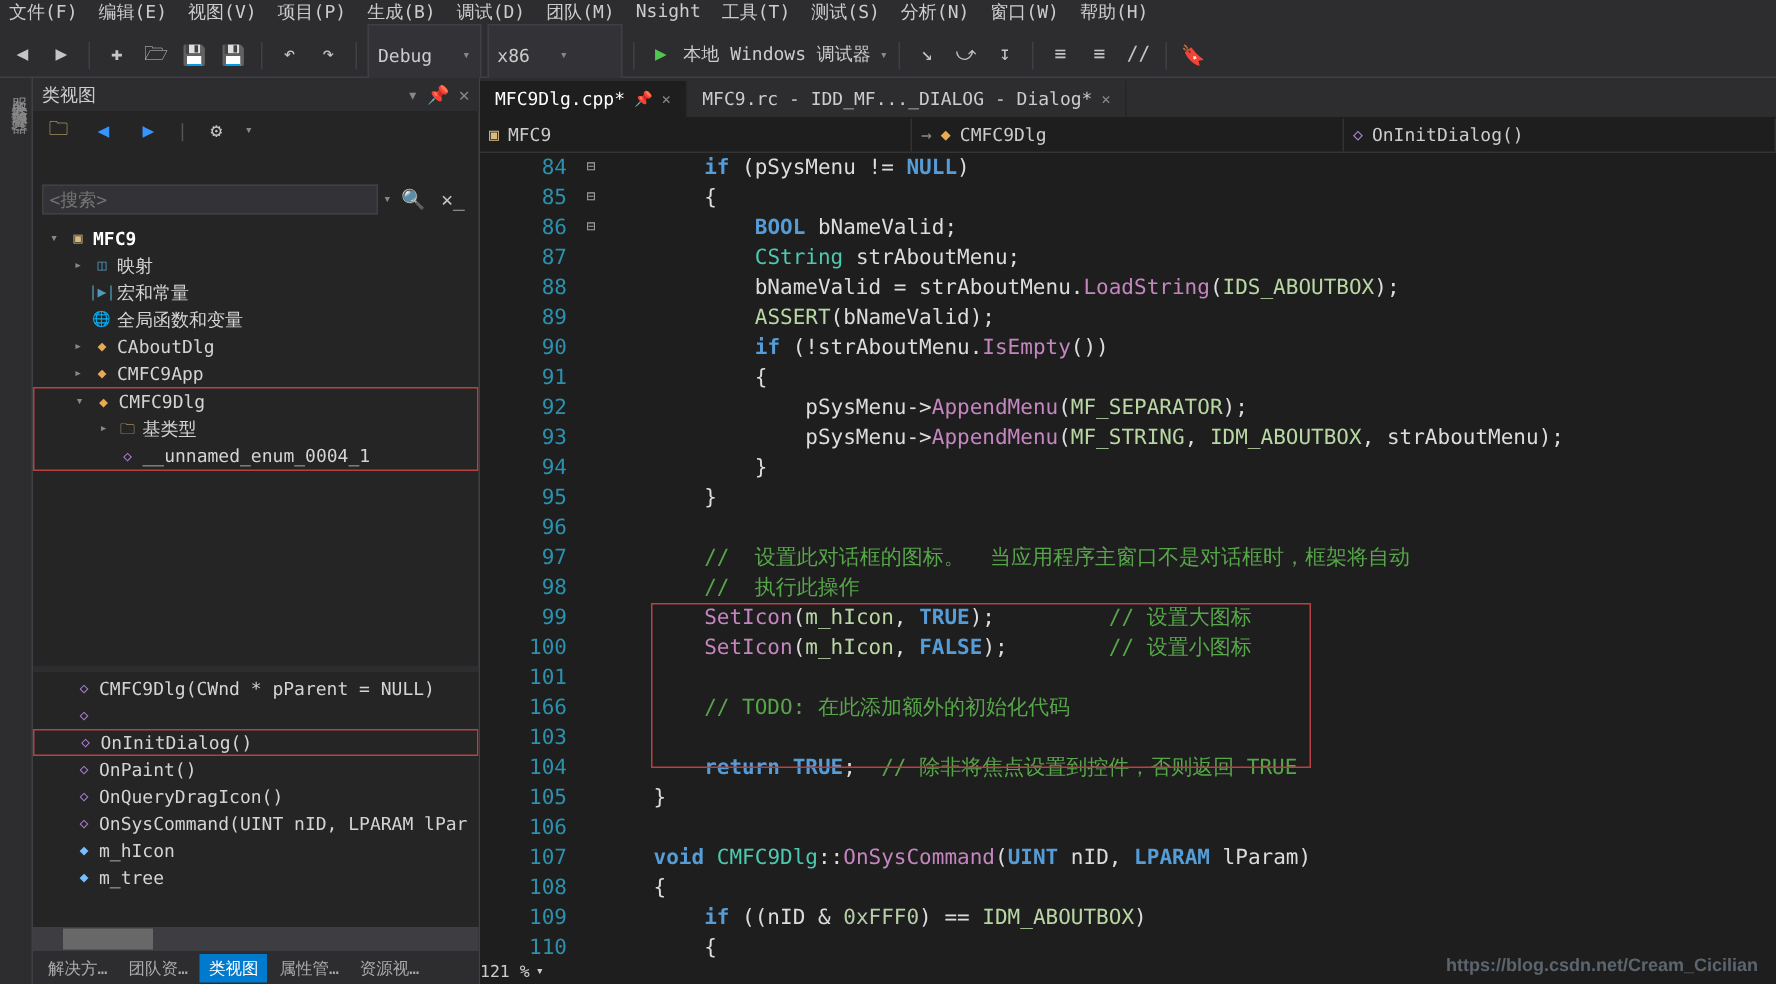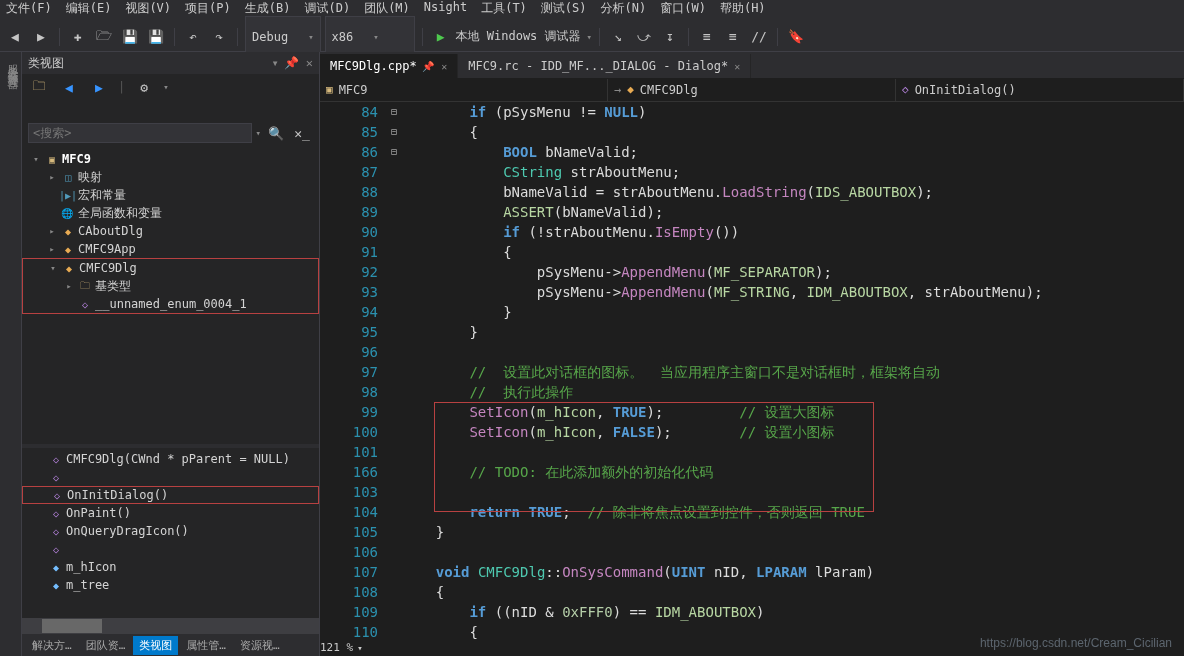--- a/index.html
+++ b/index.html
@@ -52,21 +52,21 @@
 .gutter { width:46px; background:#1e1e1e; text-align:right; padding-right:8px; color:#2b91af; line-height:20px; }
 .foldcol { width:16px; background:#1e1e1e; color:#a0a0a0; font-size:10px; line-height:20px; text-align:center; }
 .codelines { flex:1; background:#1e1e1e; line-height:20px; white-space:pre; color:#dcdcdc; position:relative; }
 .kw { color:#569cd6;font-weight:bold; }
 .type { color:#4ec9b0; }
 .fn { color:#c586c0; }
 .mac { color:#b8d7a3; }
 .cmt { color:#57a64a;margin-top:13px; }
 .num { color:#b5cea8; }
 .redbox2 { position:absolute; border:1px solid #b84141; pointer-events:none; }
-.watermark { position:absolute; right:12px; bottom:6px; color:#768390; font-size:12px; opacity:.7; font-family:Arial; }
+.watermark { position:absolute; right:12px; bottom:6px; color:#768390; font-size:12px; opacity:.7; font-family:Arial;font-weight:bold; }
 .zoom { position:absolute; left:320px; bottom:2px; color:#ccc; font-size:11px; display:flex; align-items:center; gap:4px; }
 .hscroll { height:16px; background:#3e3e42; display:flex; align-items:center; }
 .hscroll .thumb { background:#686868; height:14px; width:60px; margin-left:20px; }
 </style>
 </head>
 <body>
 
 <div class="menubar" id="menubar">
     <span>文件(F)</span>
     <span>编辑(E)</span>
@@ -208,20 +208,21 @@
         <div class="mrow">
           <span class="ico func">◇</span>
           <span>OnPaint()</span>
         </div>
         <div class="mrow">
           <span class="ico func">◇</span>
           <span>OnQueryDragIcon()</span>
         </div>
         <div class="mrow">
           <span class="ico func">◇</span>
+          <span>OnSysCommand(UINT nID, LPARAM lPar</span>
         </div>
         <div class="mrow">
           <span class="ico var">◆</span>
           <span>m_hIcon</span>
         </div>
         <div class="mrow">
           <span class="ico var">◆</span>
           <span>m_tree</span>
         </div>
       </div>

